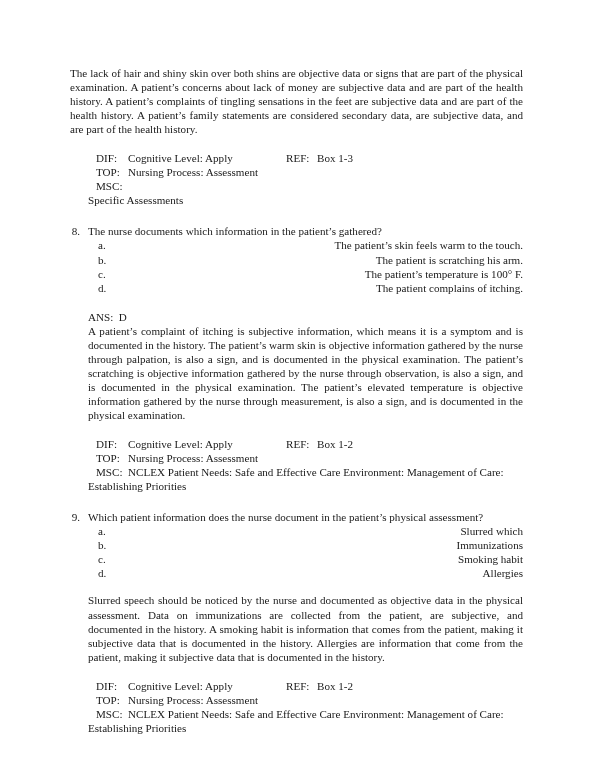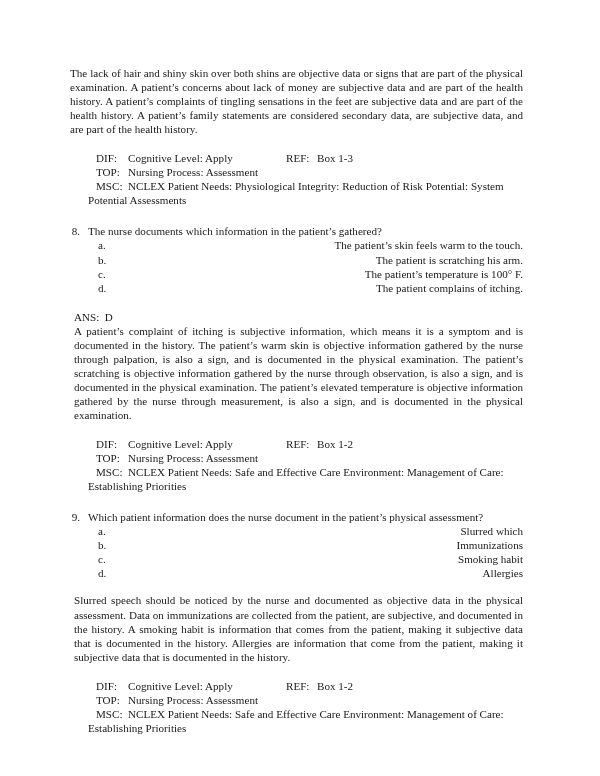--- a/index.html
+++ b/index.html
@@ -121,21 +121,21 @@
     padding-right: 0;
     box-sizing: border-box;
   }
   .opt-text {
     flex: 1 1 auto;
     text-align: right;
   }
 
   
   .answer-block {
-    margin-left: 4px;
+    margin-left: 18px;
     font-size: 11.1px;
     line-height: 14.05px;
     color: #191919;
   }
   .ans-line {
     white-space: pre;
   }
   .ans-rationale {
     text-align: justify;
     text-justify: inter-word;
@@ -161,23 +161,22 @@
           <span class="meta-label">REF:</span>
           <span class="meta-value">Box 1-3</span>
         </span>
       </div>
       <div class="meta-row">
         <span class="meta-label">TOP:</span>
         <span class="meta-value">Nursing Process: Assessment</span>
       </div>
       <div class="meta-row">
         <span class="meta-label">MSC:</span>
-        <span class="meta-value">NCLEX Patient Needs: Physiological Integrity: Reduction of Risk Potential: System</span>
-      </div>
-      <div class="meta-cont">Potential Assessments</div>
+      </div>
+      <div class="meta-cont">Specific Assessments</div>
     </div>
 
     <div class="gap-lg"></div>
 
     <div class="question">
       <span class="q-num">8.</span>
       <span class="q-text">The nurse documents which information in the patient’s gathered?</span>
     </div>
     <ul class="options">
       <li class="option">

